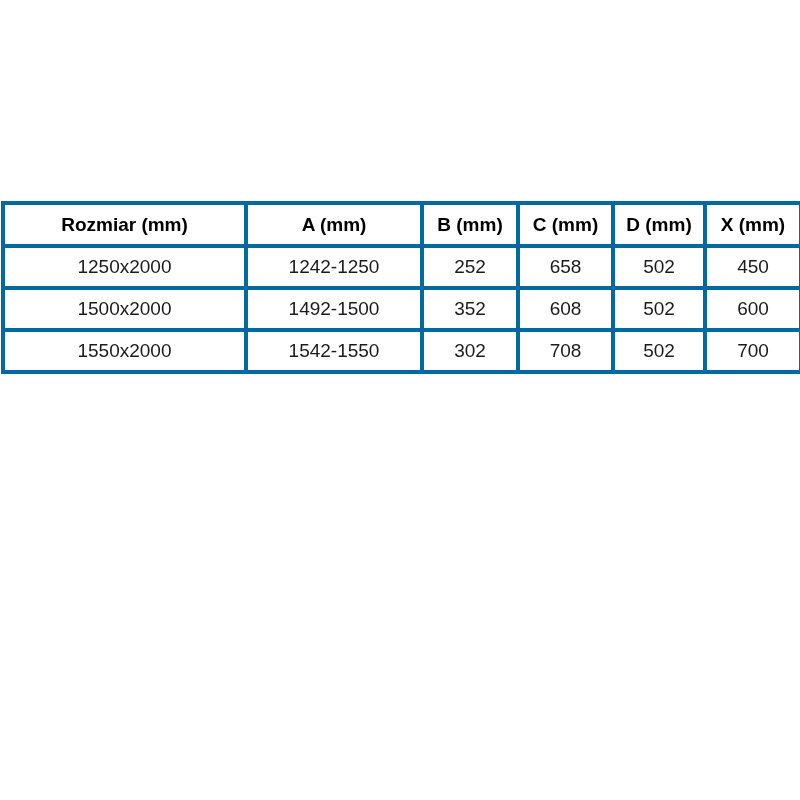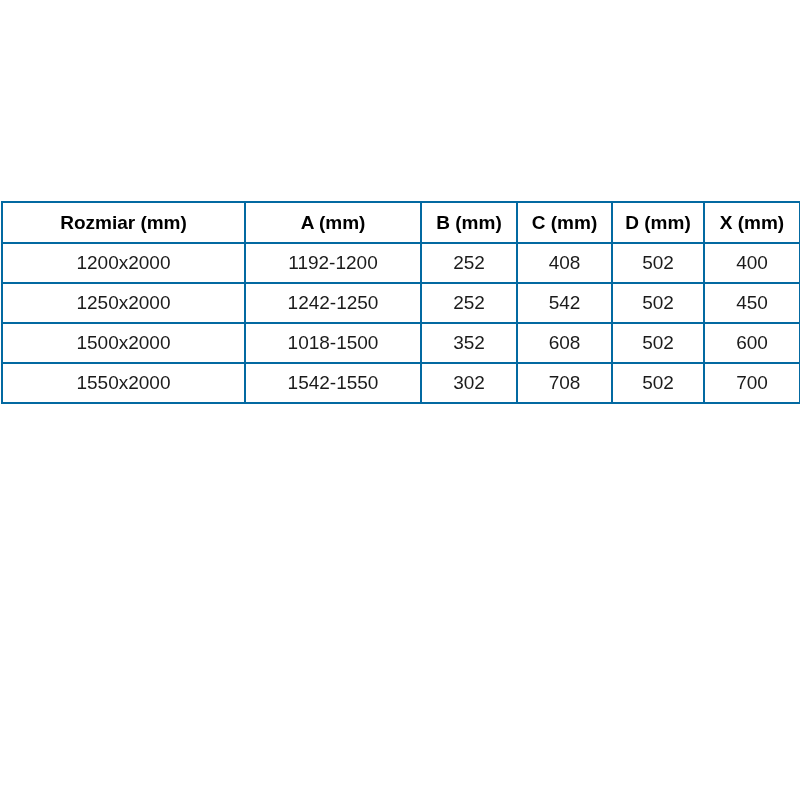--- a/index.html
+++ b/index.html
@@ -19,21 +19,21 @@
     position: absolute;
     top: 201px;
     left: 1px;
     width: 798px;
     border-collapse: collapse;
     table-layout: fixed;
     background: #ffffff;
   }
   table.size-table th,
   table.size-table td {
-    border: 2px solid #0369a1;
+    border: 4px solid #0369a1;
     text-align: center;
     vertical-align: middle;
     padding: 0;
     font-size: 19px;
     color: #1b1b1b;
     overflow: hidden;
     white-space: nowrap;
   }
   table.size-table th {
     font-weight: bold;
@@ -63,38 +63,30 @@
         <th>Rozmiar (mm)</th>
         <th>A (mm)</th>
         <th>B (mm)</th>
         <th>C (mm)</th>
         <th>D (mm)</th>
         <th>X (mm)</th>
       </tr>
     </thead>
     <tbody>
       <tr>
-        <td>1200x2000</td>
-        <td>1192-1200</td>
-        <td>252</td>
-        <td>408</td>
-        <td>502</td>
-        <td>400</td>
-      </tr>
-      <tr>
         <td>1250x2000</td>
         <td>1242-1250</td>
         <td>252</td>
-        <td>542</td>
+        <td>658</td>
         <td>502</td>
         <td>450</td>
       </tr>
       <tr>
         <td>1500x2000</td>
-        <td>1018-1500</td>
+        <td>1492-1500</td>
         <td>352</td>
         <td>608</td>
         <td>502</td>
         <td>600</td>
       </tr>
       <tr>
         <td>1550x2000</td>
         <td>1542-1550</td>
         <td>302</td>
         <td>708</td>

